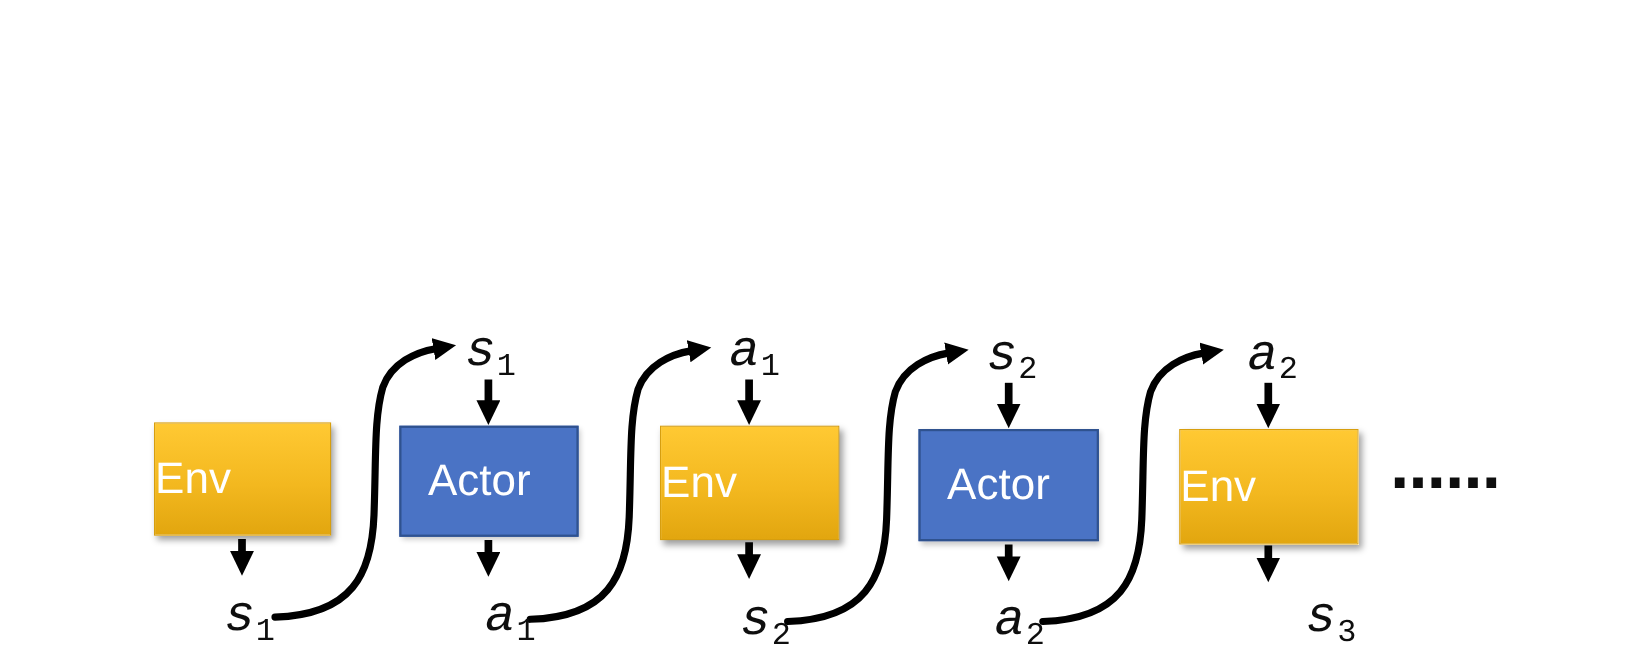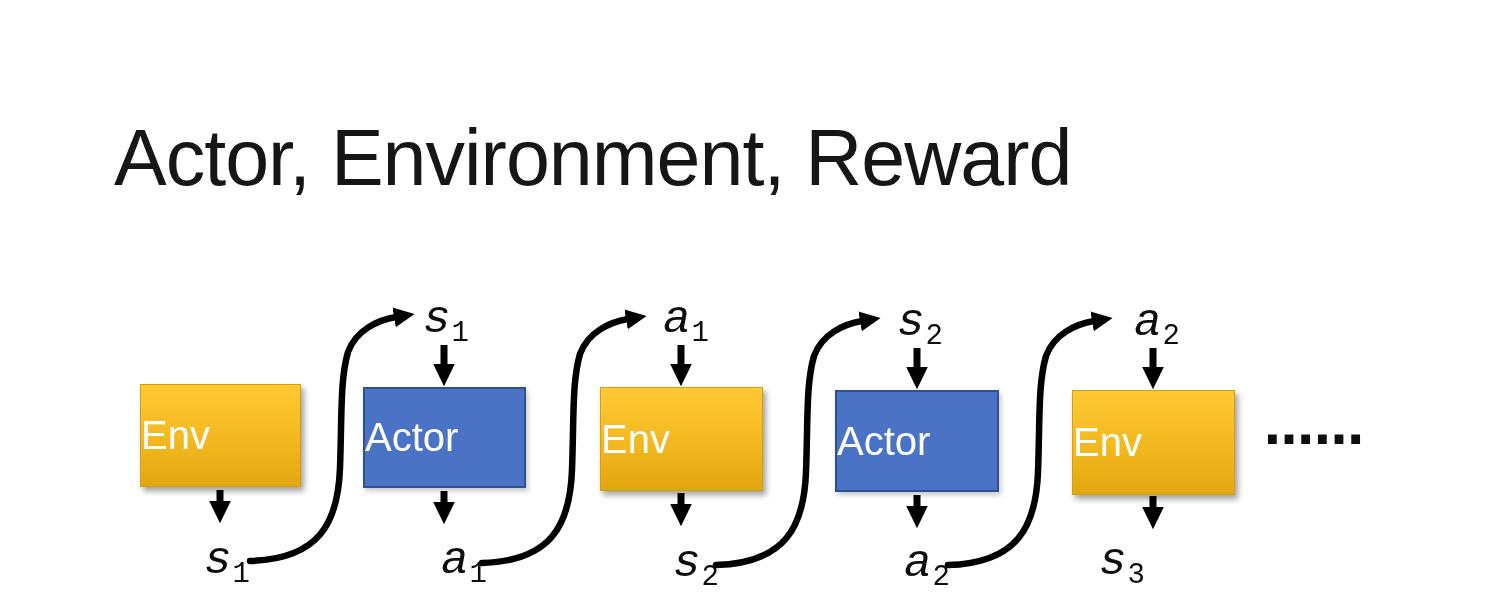--- a/index.html
+++ b/index.html
@@ -31,20 +31,21 @@
   }
   .box.env{
     background:linear-gradient(180deg, var(--env-top,#FFC933) 0%, #F3B81F 55%, var(--env-bottom,#E2A60F) 100%);
     border:1px solid #D79E0E;
     box-shadow:3px 4px 6px rgba(0,0,0,0.38);
   }
   .box.actor{
     background:var(--actor-fill,#4A73C5);
     border:2.5px solid var(--actor-border,#2F528F);
     box-shadow:2px 3px 5px rgba(0,0,0,0.22);
+    padding-left:24px;
   }
   .mlabel{
     position:absolute;
     transform:translateX(-50%);
     font-family:Liberation Mono, monospace;
     color:#0e0e0e;
     white-space:nowrap;
     line-height:1;
   }
   .mbase{font-style:italic;font-size:46px;}
@@ -58,21 +59,20 @@
     color:#0e0e0e;
     font-family:"DejaVu Sans",sans-serif;
     line-height:1;
   }
 </style>
 </head>
 <body>
 
 <div class="stage">
 
-  <div class="title">Actor, Environment, Reward</div>
 
   <svg class="arrow-layer" viewBox="0 0 1500 608" xmlns="http://www.w3.org/2000/svg">
     <defs>
       <marker id="ah" markerWidth="3.6" markerHeight="3.2" refX="0.3" refY="1.55" orient="auto" markerUnits="strokeWidth">
         <path d="M0,0 L3.2,1.55 L0,3.1 z" fill="#000"></path>
       </marker>
     </defs>
 
     <g stroke="#000" stroke-width="7" fill="none">
       <path d="M444,345 L444,366" marker-end="url(#ah)"></path>
@@ -115,17 +115,17 @@
 
   <div class="mlabel" style="left:446px;top:297px"><span class="mbase">s</span><span class="msub">1</span></div>
   <div class="mlabel" style="left:686px;top:297px"><span class="mbase">a</span><span class="msub">1</span></div>
   <div class="mlabel" style="left:920px;top:300px"><span class="mbase">s</span><span class="msub">2</span></div>
   <div class="mlabel" style="left:1157px;top:300px"><span class="mbase">a</span><span class="msub">2</span></div>
 
   <div class="mlabel" style="left:227px;top:538px"><span class="mbase">s</span><span class="msub">1</span></div>
   <div class="mlabel" style="left:464px;top:538px"><span class="mbase">a</span><span class="msub">1</span></div>
   <div class="mlabel" style="left:696px;top:541px"><span class="mbase">s</span><span class="msub">2</span></div>
   <div class="mlabel" style="left:927px;top:541px"><span class="mbase">a</span><span class="msub">2</span></div>
-  <div class="mlabel" style="left:1122px;top:539px"><span class="mbase">s</span><span class="msub">3</span></div>
+  <div class="mlabel" style="left:1210px;top:539px"><span class="mbase">s</span><span class="msub">3</span></div>
 
   <div class="ellipsis">……</div>
 
 </div>
 
 </body></html>

